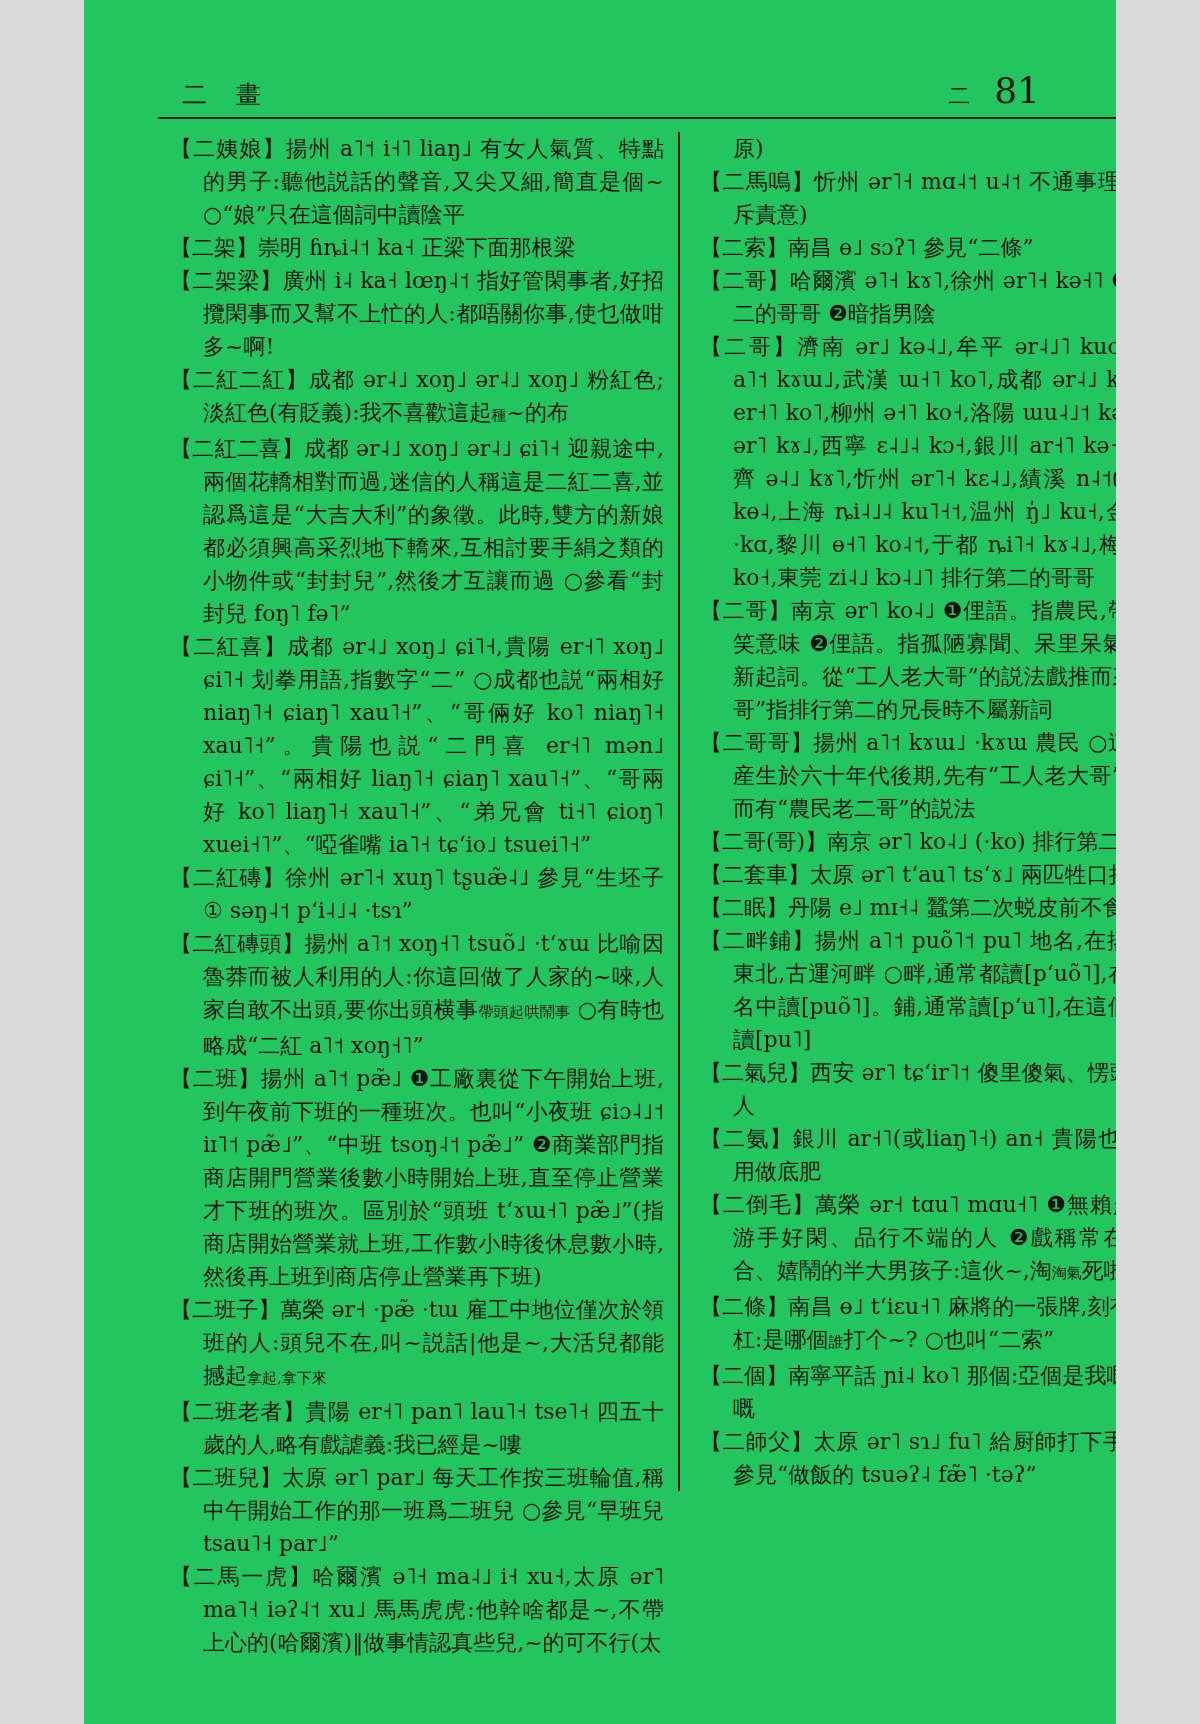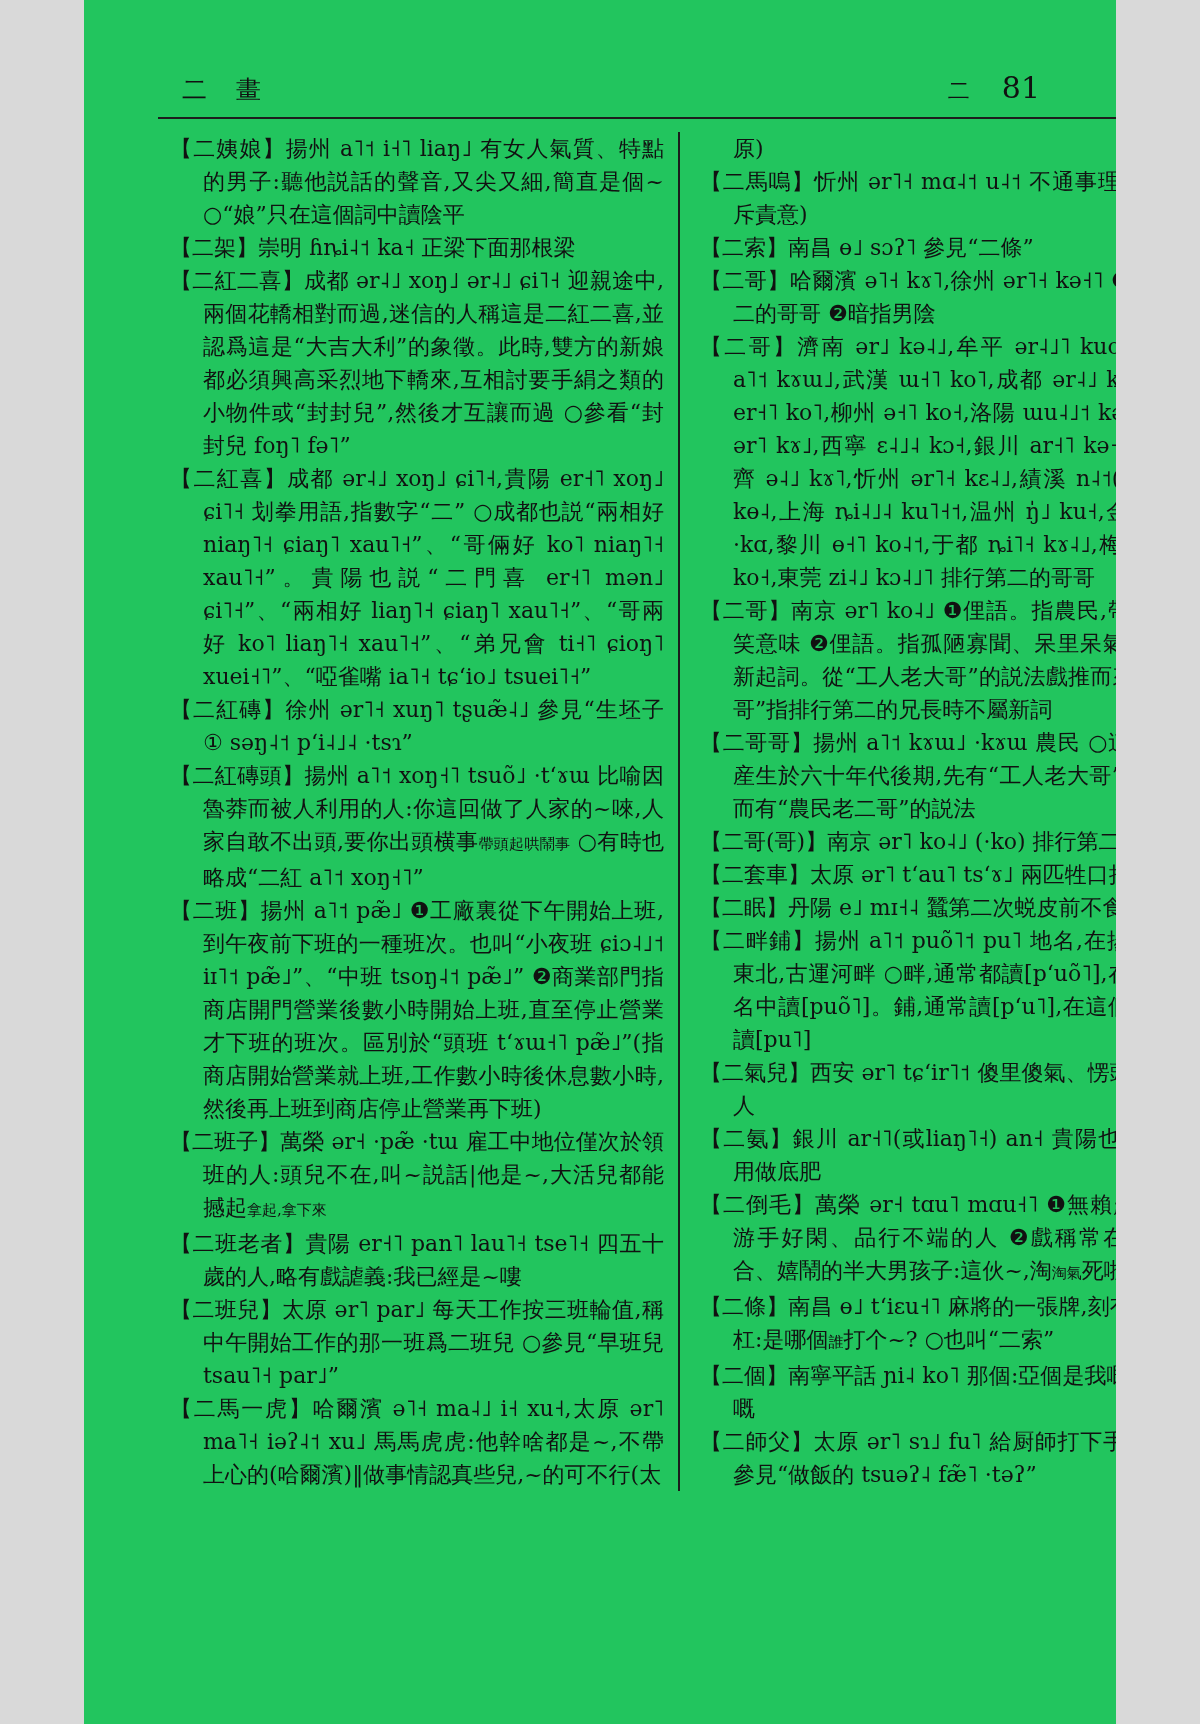--- a/index.html
+++ b/index.html
@@ -14,21 +14,21 @@
     text-decoration:underline;
   }
   .header{
     position:absolute;top:70px;left:98px;right:76px;
     display:flex;justify-content:space-between;align-items:baseline;
     font-size:25px;
   }
   .header-left{letter-spacing:2px;}
   .header-right{display:flex;align-items:baseline;}
   .header-right .radical{font-size:22px;}
-  .header-right .pagenum{font-size:30px;margin-left:32px;font-family:"DejaVu Serif",serif;}
+  .header-right .pagenum{font-size:36px;margin-left:24px;font-family:"DejaVu Serif",serif;}
   .rule{
     position:absolute;top:117px;left:74px;width:1052px;height:2px;
     background:#1d1d1d;
   }
   .cols{
     position:absolute;top:132px;left:86px;width:1042px;
     display:flex;align-items:flex-start;
   }
   .col{
     font-size:22px;line-height:33px;
@@ -57,20 +57,22 @@
       <span class="pagenum">81</span>
     </div>
   </div>
 
   <div class="rule"></div>
 
   <div class="cols">
     <div class="col col-left">
       <p class="entry"><span class="hw">【二姨娘】</span><span>揚州 a˥˦ i˧˥ liaŋ˩ 有女人氣質、特點的男子:聽他説話的聲音,又尖又細,簡直是個~ ○“娘”只在這個詞中讀陰平</span></p>
       <p class="entry"><span class="hw">【二架】</span><span>崇明 ɦȵi˨˦ ka˧ 正梁下面那根梁</span></p>
+      <p class="entry"><span class="hw">【二架梁】</span><span>廣州 i˨ ka˧ lœŋ˨˦ 指好管閑事者,好招攬閑事而又幫不上忙的人:都唔關你事,使乜做咁多~啊!</span></p>
+      <p class="entry"><span class="hw">【二紅二紅】</span><span>成都 ər˨˩ xoŋ˩ ər˨˩ xoŋ˩ 粉紅色;淡紅色(有貶義):我不喜歡這起</span><span class="small">種</span><span>~的布</span></p>
       <p class="entry"><span class="hw">【二紅二喜】</span><span>成都 ər˨˩ xoŋ˩ ər˨˩ ɕi˥˧ 迎親途中,兩個花轎相對而過,迷信的人稱這是二紅二喜,並認爲這是“大吉大利”的象徵。此時,雙方的新娘都必須興高采烈地下轎來,互相討要手絹之類的小物件或“封封兒”,然後才互讓而過 ○參看“封封兒 foŋ˥ fə˥”</span></p>
       <p class="entry"><span class="hw">【二紅喜】</span><span>成都 ər˨˩ xoŋ˩ ɕi˥˧,貴陽 er˧˥ xoŋ˩ ɕi˥˧ 划拳用語,指數字“二” ○成都也説“兩相好 niaŋ˥˧ ɕiaŋ˥ xau˥˧”、“哥倆好 ko˥ niaŋ˥˧ xau˥˧”。貴陽也説“二門喜 er˧˥ mən˩ ɕi˥˧”、“兩相好 liaŋ˥˧ ɕiaŋ˥ xau˥˧”、“哥兩好 ko˥ liaŋ˥˧ xau˥˧”、“弟兄會 ti˧˥ ɕioŋ˥ xuei˧˥”、“啞雀嘴 ia˥˧ tɕʻio˩ tsuei˥˧”</span></p>
       <p class="entry"><span class="hw">【二紅磚】</span><span>徐州 ər˥˧ xuŋ˥ tʂuæ̃˨˩ 參見“生坯子① səŋ˨˦ pʻi˨˩˨ ·tsɿ”</span></p>
       <p class="entry"><span class="hw">【二紅磚頭】</span><span>揚州 a˥˦ xoŋ˧˥ tsuõ˩ ·tʻɤɯ 比喻因魯莽而被人利用的人:你這回做了人家的~唻,人家自敢不出頭,要你出頭横事</span><span class="small">帶頭起哄鬧事</span><span> ○有時也略成“二紅 a˥˦ xoŋ˧˥”</span></p>
       <p class="entry"><span class="hw">【二班】</span><span>揚州 a˥˦ pæ̃˩ ❶工廠裏從下午開始上班,到午夜前下班的一種班次。也叫“小夜班 ɕiɔ˨˩˦ iɪ˥˦ pæ̃˩”、“中班 tsoŋ˨˦ pæ̃˩” ❷商業部門指商店開門營業後數小時開始上班,直至停止營業才下班的班次。區別於“頭班 tʻɤɯ˧˥ pæ̃˩”(指商店開始營業就上班,工作數小時後休息數小時,然後再上班到商店停止營業再下班)</span></p>
       <p class="entry"><span class="hw">【二班子】</span><span>萬榮 ər˧ ·pæ̃ ·tɯ 雇工中地位僅次於領班的人:頭兒不在,叫~説話|他是~,大活兒都能撼起</span><span class="small">拿起,拿下來</span></p>
       <p class="entry"><span class="hw">【二班老者】</span><span>貴陽 er˧˥ pan˥ lau˥˧ tse˥˧ 四五十歲的人,略有戲謔義:我已經是~嘍</span></p>
       <p class="entry"><span class="hw">【二班兒】</span><span>太原 ər˥ par˩ 每天工作按三班輪值,稱中午開始工作的那一班爲二班兒 ○參見“早班兒 tsau˥˧ par˩”</span></p>
       <p class="entry"><span class="hw">【二馬一虎】</span><span>哈爾濱 ə˥˧ ma˨˩ i˧ xu˧,太原 ər˥ ma˥˧ iəʔ˨˦ xu˩ 馬馬虎虎:他幹啥都是~,不帶上心的(哈爾濱)‖做事情認真些兒,~的可不行(太</span></p>
     </div>

